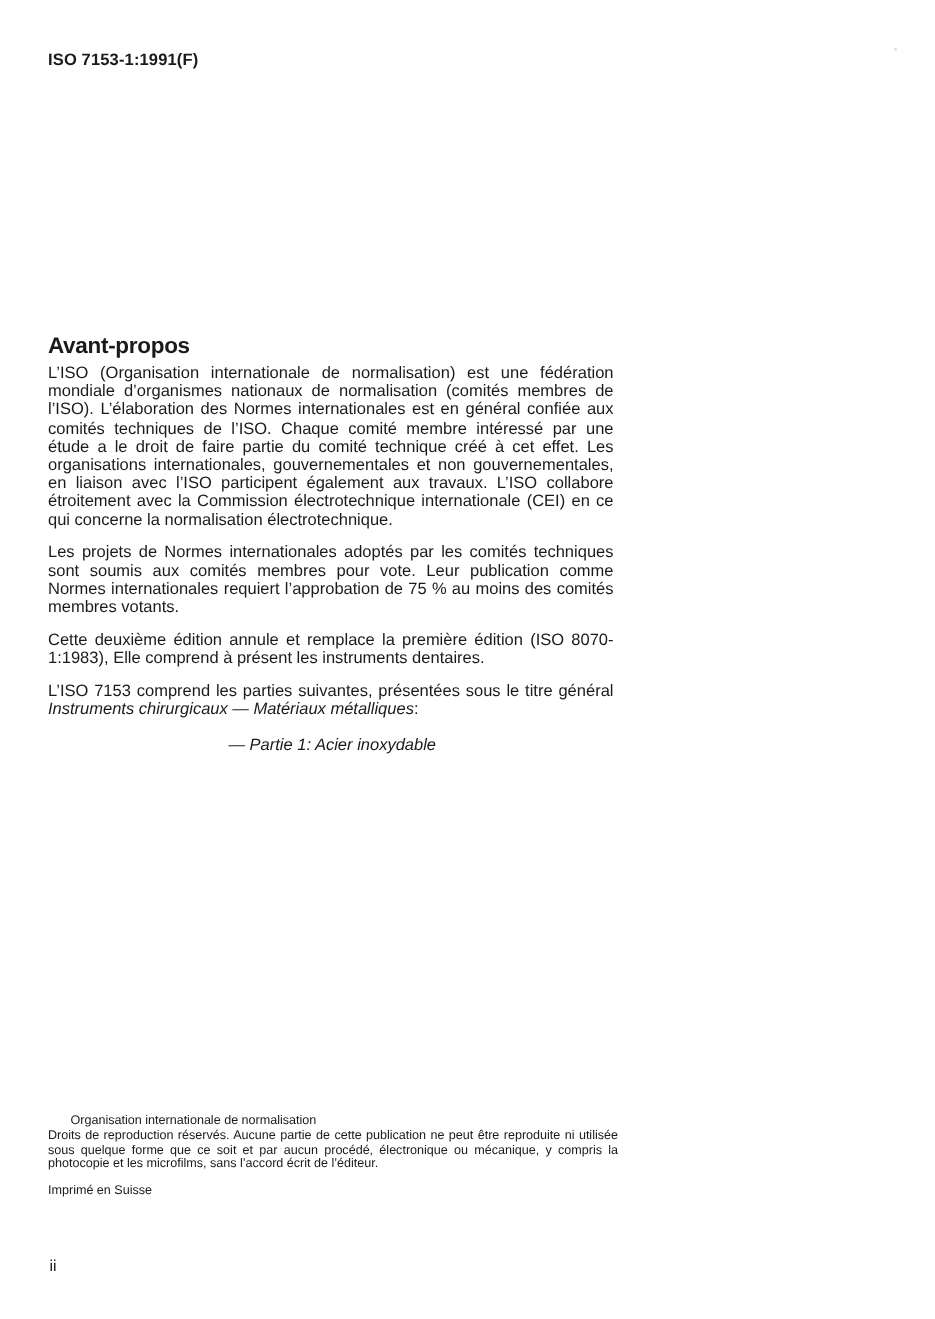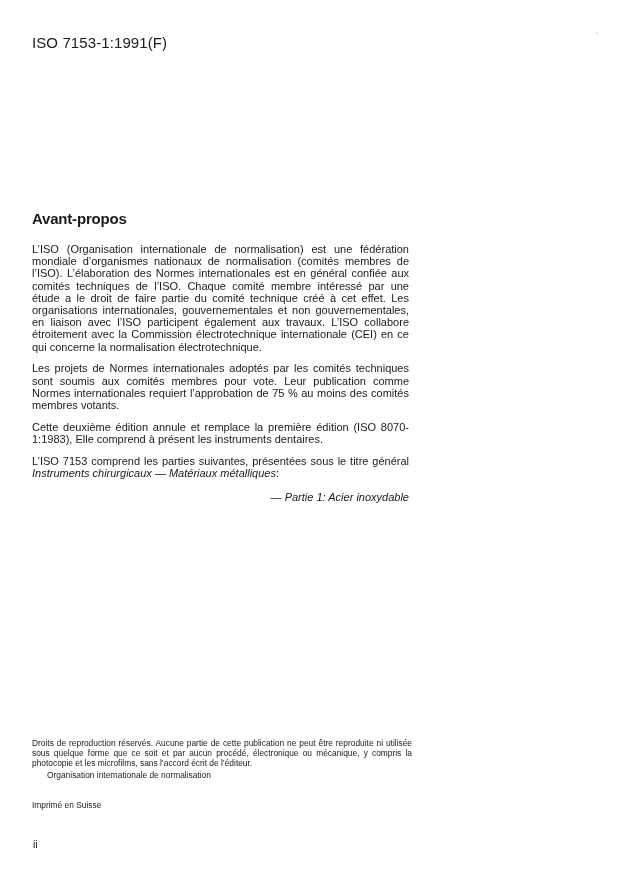--- a/index.html
+++ b/index.html
@@ -2,41 +2,41 @@
 <html><head>
   <meta charset="utf-8">
   <style>
     html, body { margin: 0; padding: 0; background: #ffffff; }
     body {
       width: 623px; height: 879px; position: relative; overflow: hidden;
       font-family: "Liberation Sans", sans-serif; color: #1a1a1a;
     }
     .header {
       position: absolute; left: 32px; top: 34px;
-      font-size: 15px; font-weight: normal; letter-spacing: 0.1px;
+      font-size: 11px; font-weight: bold; letter-spacing: 0.1px;
     }
     .title {
-      position: absolute; left: 32px; top: 210px;
+      position: absolute; left: 32px; top: 222px;
       font-size: 15px; font-weight: bold; letter-spacing: -0.2px;
     }
     .body-text {
       position: absolute; left: 32px; top: 243px; width: 377px;
       font-size: 11px; line-height: 12.2px;
     }
     .body-text p { margin: 0 0 9.5px 0; text-align: justify; }
-    .body-text p.part { margin: 12px 0 9.5px 0; text-align: right; padding-left: 2px; font-style: italic; }
+    .body-text p.part { margin: 12px 0 9.5px 0; text-align: center; padding-left: 2px; font-style: italic; }
     .body-text i { font-style: italic; }
     .copyright {
       position: absolute; left: 32px; top: 739px; width: 380px;
       font-size: 8.4px; line-height: 9.8px;
     }
     .copyright .c-line { margin: 0; }
     .copyright .notice { text-align: justify; }
     .copyright .org { padding-left: 15px; margin-top: 3px; }
-    .copyright .printed { margin-top: 20px; }
+    .copyright .printed { margin-top: 8px; }
     .page-num {
       position: absolute; left: 33px; top: 838px;
       font-size: 10.5px;
     }
     .speck {
       position: absolute; left: 596px; top: 32px; width: 2px; height: 2px; background: #e6e6e6;
     }
   </style>
 </head>
 <body>
@@ -49,18 +49,18 @@
 
 <div class="body-text">
   <p>L’ISO (Organisation internationale de normalisation) est une fédération mondiale d’organismes nationaux de normalisation (comités membres de l’ISO). L’élaboration des Normes internationales est en général confiée aux comités techniques de l’ISO. Chaque comité membre intéressé par une étude a le droit de faire partie du comité technique créé à cet effet. Les organisations internationales, gouvernementales et non gouvernementales, en liaison avec l’ISO participent également aux travaux. L’ISO collabore étroitement avec la Commission électrotechnique internationale (CEI) en ce qui concerne la normalisation électrotechnique.</p>
   <p>Les projets de Normes internationales adoptés par les comités techniques sont soumis aux comités membres pour vote. Leur publication comme Normes internationales requiert l’approbation de 75 % au moins des comités membres votants.</p>
   <p>Cette deuxième édition annule et remplace la première édition (ISO 8070-1:1983), Elle comprend à présent les instruments dentaires.</p>
   <p style="margin-bottom:0;"><span>L’ISO 7153 comprend les parties suivantes, présentées sous le titre général </span><i>Instruments chirurgicaux — Matériaux métalliques</i><span>:</span></p>
   <p class="part">— Partie 1: Acier inoxydable</p>
 </div>
 
 <div class="copyright">
+  <div class="c-line org">Organisation internationale de normalisation</div>
   <div class="c-line notice">Droits de reproduction réservés. Aucune partie de cette publication ne peut être reproduite ni utilisée sous quelque forme que ce soit et par aucun procédé, électronique ou mécanique, y compris la photocopie et les microfilms, sans l’accord écrit de l’éditeur.</div>
-  <div class="c-line org">Organisation internationale de normalisation</div>
   <div class="c-line printed">Imprimé en Suisse</div>
 </div>
 
 <div class="page-num">ii</div>
 
 </body></html>

